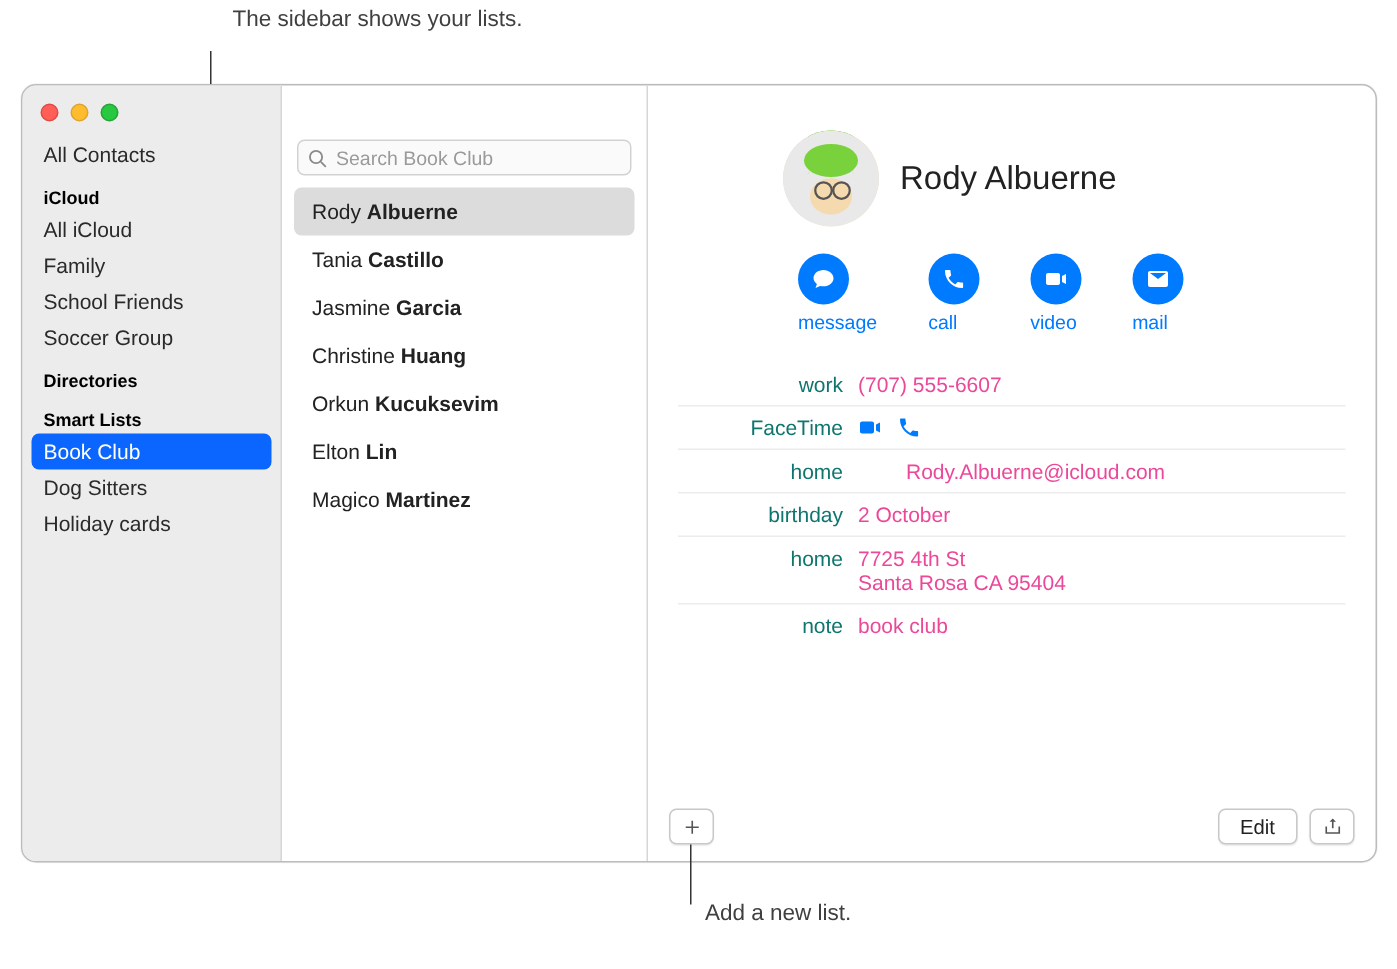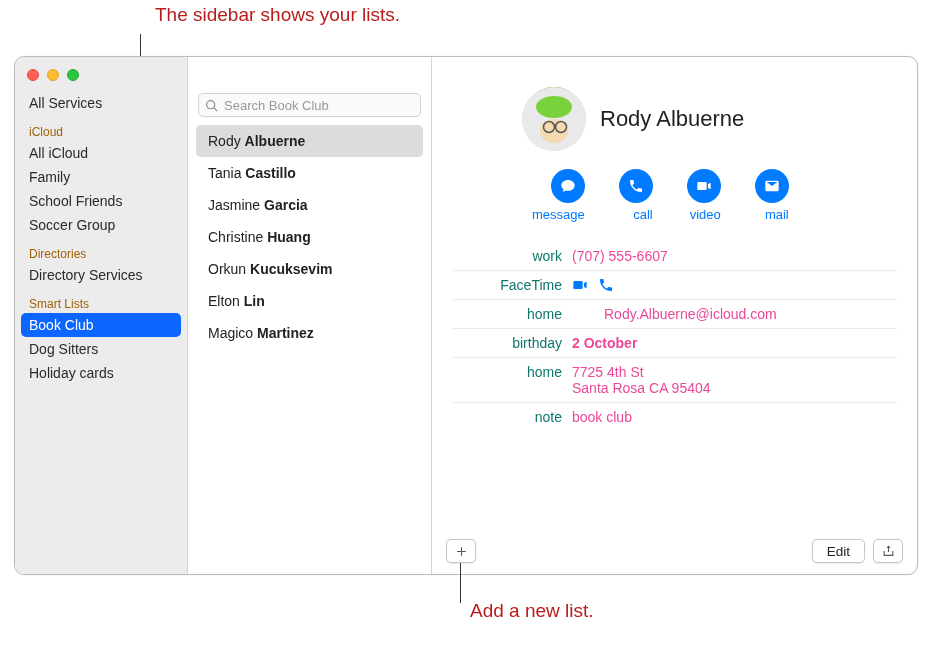--- a/index.html
+++ b/index.html
@@ -8,22 +8,22 @@
     width: 931px;
     height: 646px;
     font-family: -apple-system, "Helvetica Neue", Arial, sans-serif;
     font-size: 13px;
     color: #222;
     background: #fff;
     position: relative;
   }
   .callout {
     position: absolute;
-    font-size: 19px;
-    color: #b91c1c;
+    font-size: 15px;
+    color: #404040;
   }
   .callout-line {
     position: absolute;
     background: #333;
   }
   .window {
     position: absolute;
     left: 14px; top: 56px;
     width: 904px; height: 519px;
     border: 1px solid #bcbcbc;
@@ -53,22 +53,22 @@
   .tl.green { background: #28c840; border:1px solid #24a535;}
   .side-item {
     padding: 4px 10px 4px 14px;
     font-size: 14px;
     color: #2a2a2a;
     cursor: default;
   }
   .side-header {
     padding: 10px 10px 2px 14px;
     font-size: 12px;
-    font-weight: 400;
-    color: #a16207;
+    font-weight: 700;
+    color: #000000;
   }
   .side-item.selected {
     background: #0a66ff;
     color: #fff;
     border-radius: 5px;
     margin: 0 6px;
     padding-left: 8px;
   }
   
   .middle {
@@ -128,21 +128,21 @@
     color: #222;
   }
   .actions {
     display: flex;
     gap: 34px;
     padding: 18px 0 12px 100px;
   }
   .act {
     display: flex;
     flex-direction: column;
-    align-items: flex-end;
+    align-items: flex-start;
     gap: 4px;
     font-size: 13px;
     color: #007aff;
   }
   .act-circle {
     width: 34px; height: 34px; border-radius: 50%;
     background: #007aff;
     display: flex; align-items: center; justify-content: center;
   }
   .act-circle svg { fill: #fff; width: 16px; height: 16px; }
@@ -192,34 +192,31 @@
 <div class="callout-line" style="left:140px; top:34px; width:1px; height:27px;"></div>
 
 <div class="window">
 
   <div class="sidebar">
     <div class="traffic">
       <div class="tl red"></div>
       <div class="tl yellow"></div>
       <div class="tl green"></div>
     </div>
-    <div class="side-item">All Services</div>
+    <div class="side-item">All Contacts</div>
 
     <div class="side-header">iCloud</div>
     <div id="icloud-list">
         <div class="side-item">All iCloud</div>
         <div class="side-item">Family</div>
         <div class="side-item">School Friends</div>
         <div class="side-item">Soccer Group</div>
       </div>
 
     <div class="side-header">Directories</div>
-    <div id="dir-list">
-        <div class="side-item">Directory Services</div>
-      </div>
 
     <div class="side-header">Smart Lists</div>
     <div id="smart-list">
         <div class="side-item selected">Book Club</div>
         <div class="side-item">Dog Sitters</div>
         <div class="side-item">Holiday cards</div>
       </div>
   </div>
 
   <div class="middle">
@@ -311,21 +308,21 @@
               </svg>
             </div>
           </div>
         </div>
         <div class="field">
           <div class="flab">home</div>
           <div class="fval" style="white-space: pre-line; margin-left: 32px;">Rody.Albuerne@icloud.com</div>
         </div>
         <div class="field">
           <div class="flab">birthday</div>
-          <div class="fval" style="white-space: pre-line; font-weight: bold;">2 October</div>
+          <div class="fval" style="white-space: pre-line;">2 October</div>
         </div>
         <div class="field">
           <div class="flab">home</div>
           <div class="fval" style="white-space: pre-line;">7725 4th St
 Santa Rosa CA 95404</div>
         </div>
         <div class="field">
           <div class="flab">note</div>
           <div class="fval" style="white-space: pre-line;">book club</div>
         </div>

